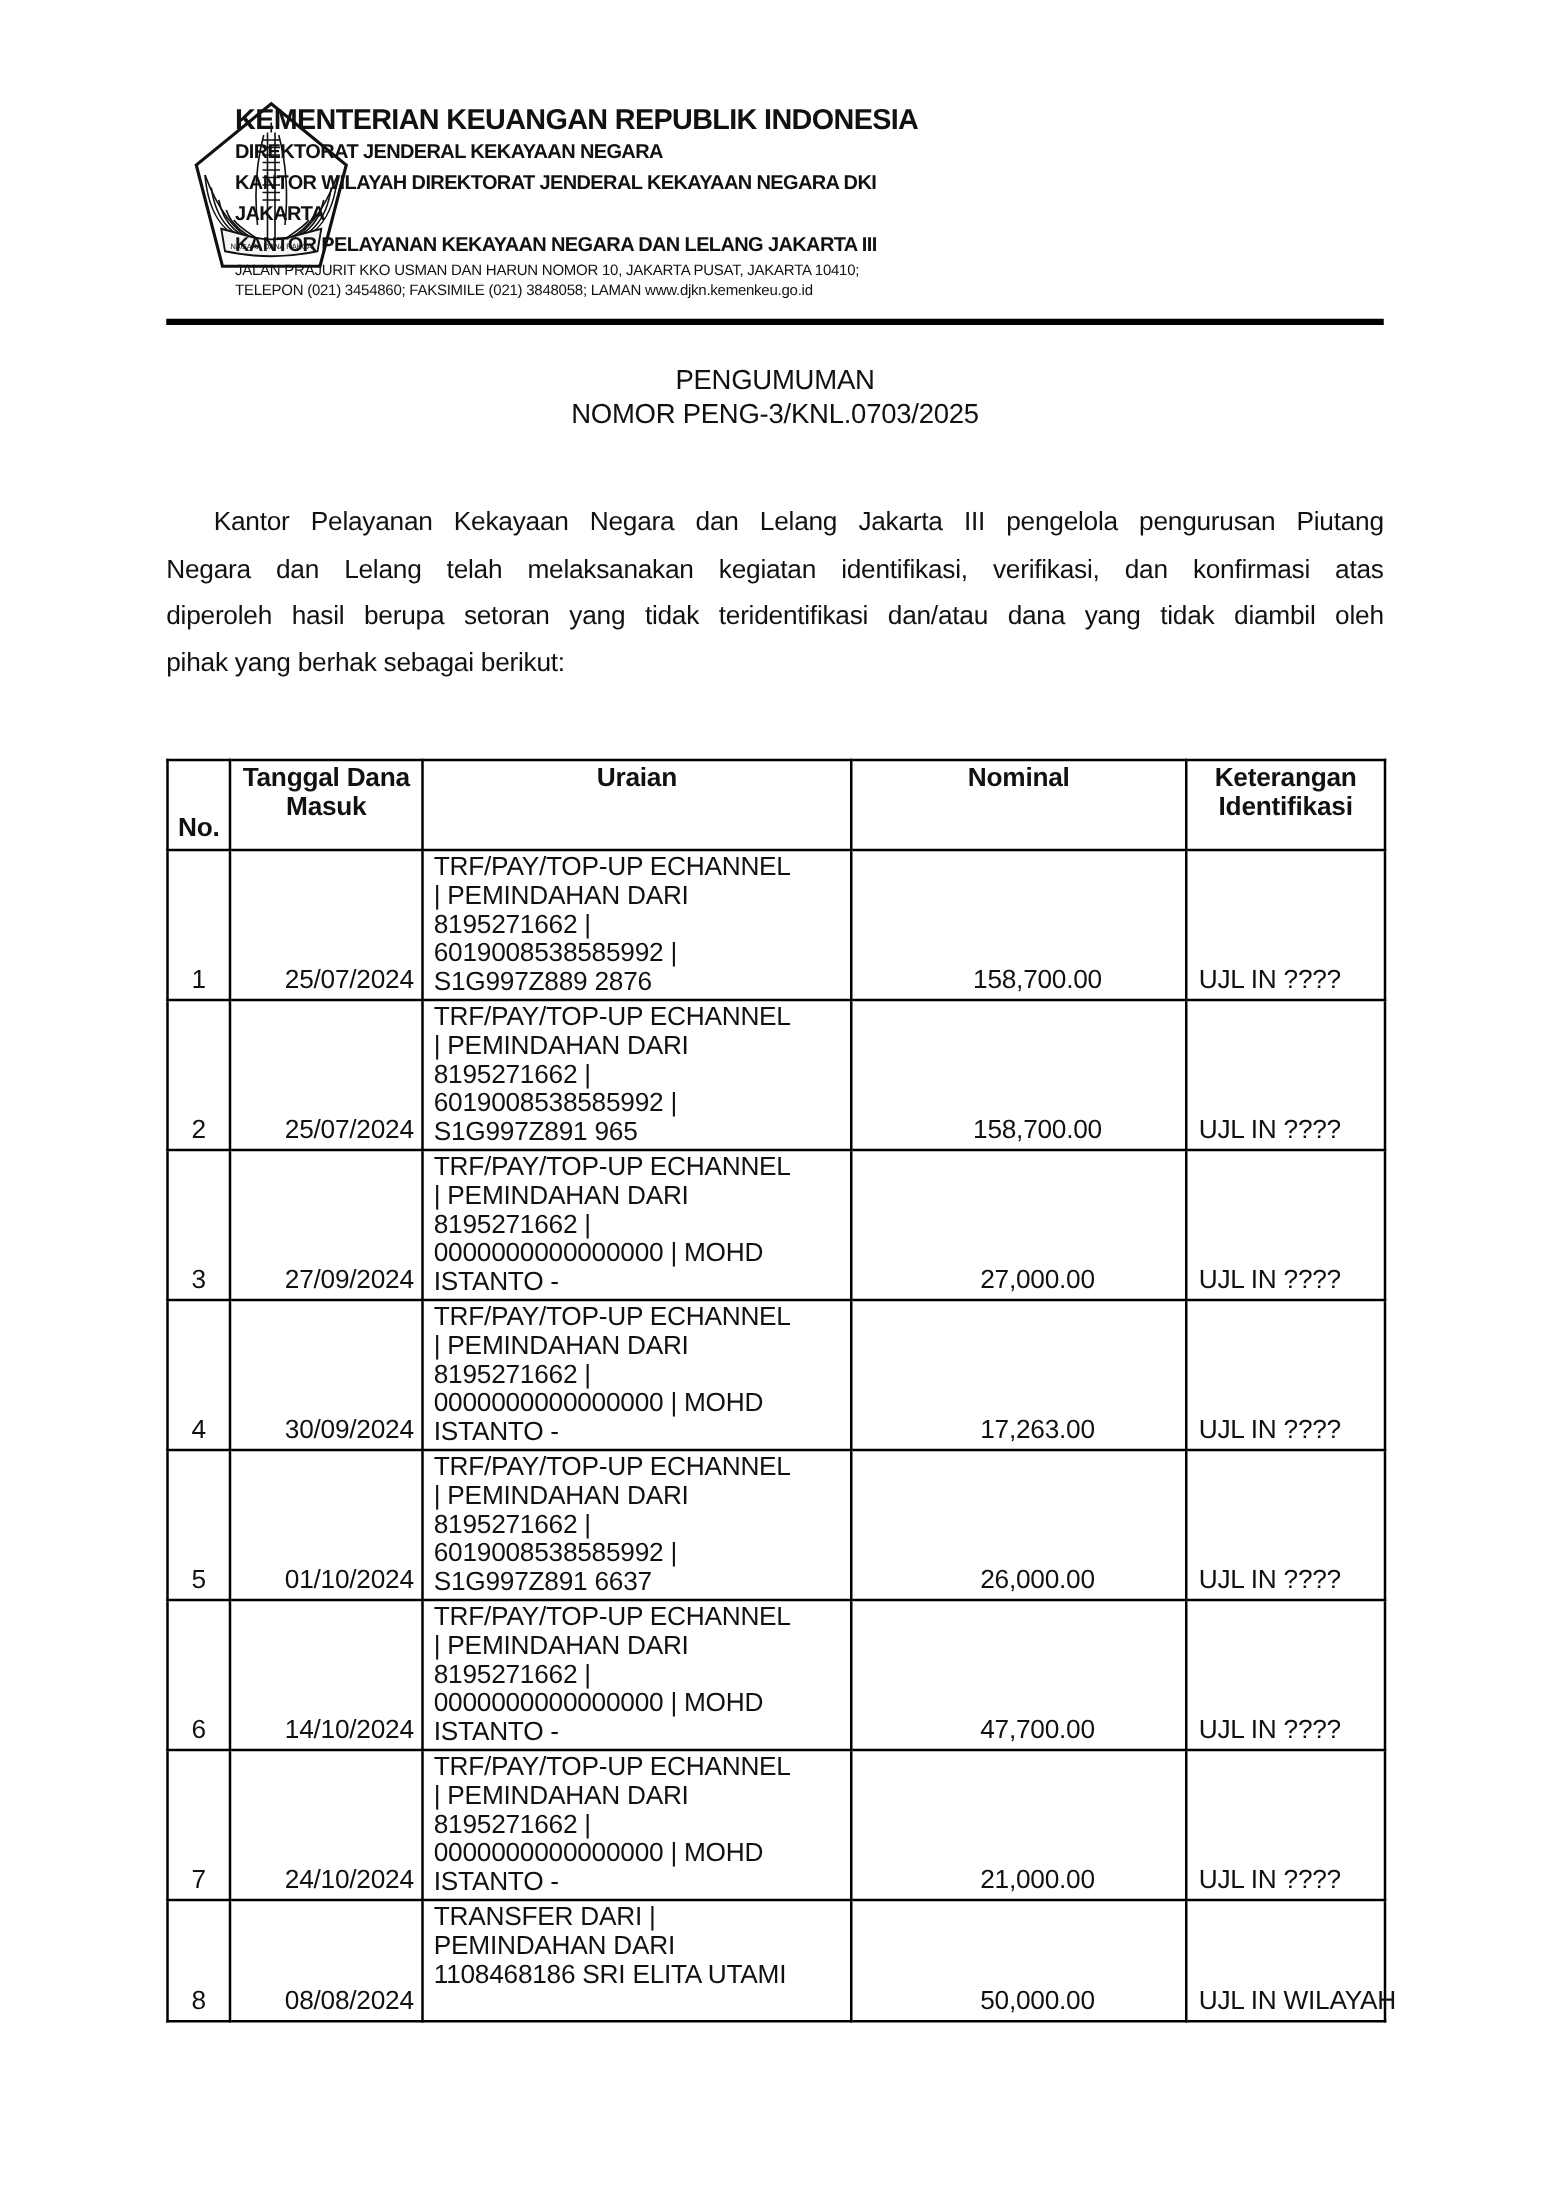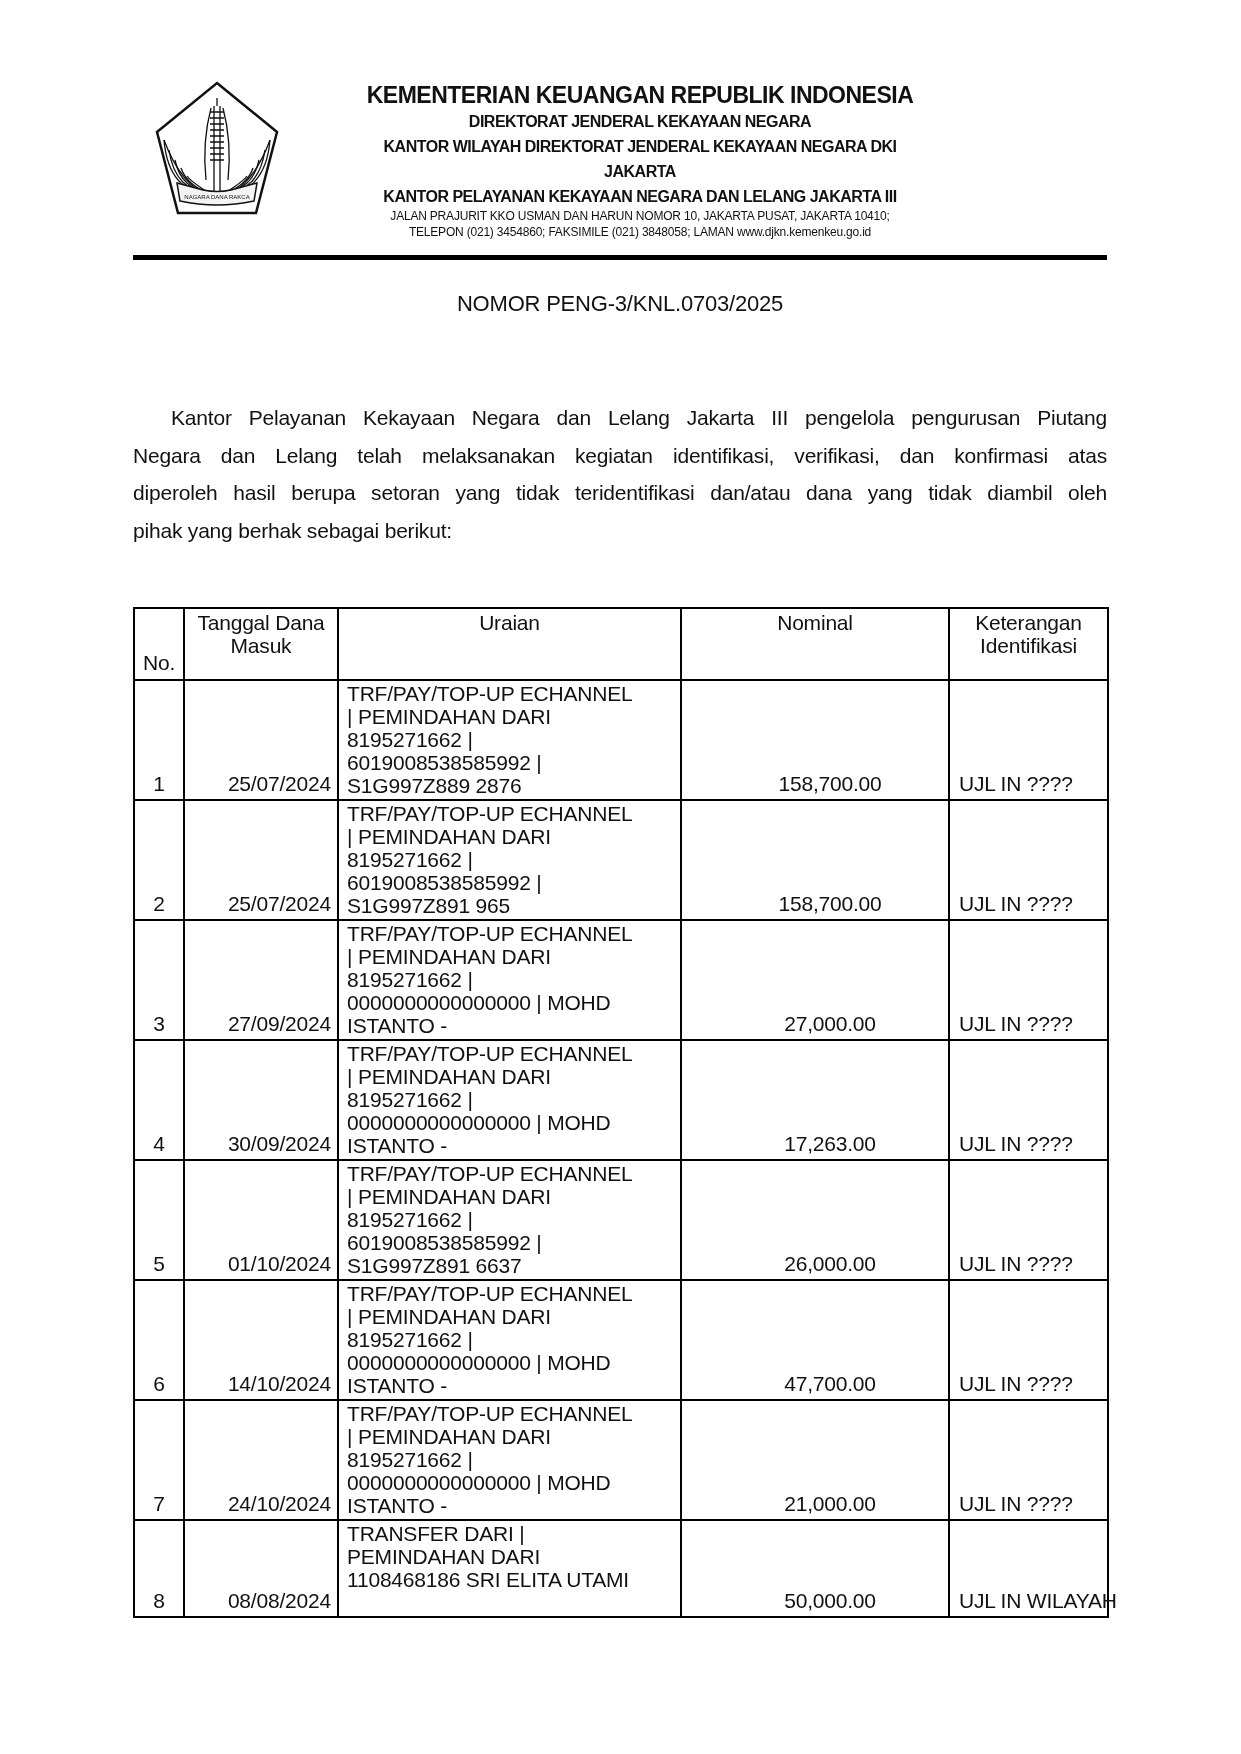--- a/index.html
+++ b/index.html
@@ -4,21 +4,21 @@
 <style>
   html,body { margin:0; padding:0; background:#ffffff; }
   .sheet {
     position:relative; width:1241px; height:1754px; background:#ffffff;
     color:#111111; font-family:"Liberation Sans","DejaVu Sans",sans-serif;
     overflow:hidden;
   }
 
   
   .logo { position:absolute; left:153px; top:80px; }
-  .lh-text { position:absolute; left:173px; top:82px; width:934px; text-align:center; }
+  .lh-text { position:absolute; left:188px; top:82px; width:934px; text-align:left; }
   .lh-line { letter-spacing:-0.5px; font-weight:bold; }
   .lh-main { font-size:23px; line-height:27px; }
   .lh-sub  { font-size:16px; line-height:25px; }
   .lh-addr { font-size:12px; line-height:15.5px; font-weight:normal; letter-spacing:-0.2px; }
   .rule { position:absolute; left:133px; top:255px; width:974px; height:5px; background:#000; }
 
   
   .title-block { position:absolute; left:133px; top:290px; width:974px; text-align:center;
                  font-size:22px; line-height:27px; letter-spacing:-0.2px; }
 
@@ -28,21 +28,21 @@
   .intro-line { text-align:justify; text-align-last:justify; }
   .intro-line.first { text-indent:38px; }
   .intro-line.last { text-align-last:left; }
 
   
   table.data-table { position:absolute; left:133px; top:607px; width:974px;
                      border-collapse:collapse; table-layout:fixed;
                      font-size:21px; letter-spacing:-0.2px; color:#111; }
   .data-table th, .data-table td { border:2px solid #000; }
   .data-table tr.header-row { height:72px; }
-  .data-table th { font-weight:normal; vertical-align:top; text-align:center;
+  .data-table th { font-weight:bold; vertical-align:top; text-align:center;
                    padding:2px 4px; line-height:23px; }
   .data-table th.col-no { vertical-align:bottom; padding-bottom:5px; }
   .data-table td { vertical-align:bottom; padding:1px 6px 4px; line-height:23px;
                    white-space:nowrap;margin-left:36px; }
   .cell-no      { text-align:center; }
   .cell-date    { text-align:right; padding-left:16px !important; }
   .cell-desc    { vertical-align:top !important; text-align:left;
                   padding:1px 4px 2px 8px !important; }
   .desc-line    { white-space:nowrap; line-height:23px; }
   .cell-nominal { text-align:center; padding-left:36px !important; padding-right:6px !important; }
@@ -100,20 +100,21 @@
       </div>
     <div>
         <div class="lh-addr">JALAN PRAJURIT KKO USMAN DAN HARUN NOMOR 10, JAKARTA PUSAT, JAKARTA 10410;</div>
         <div class="lh-addr">TELEPON (021) 3454860; FAKSIMILE (021) 3848058; LAMAN www.djkn.kemenkeu.go.id</div>
       </div>
   </div>
 
   <div class="rule"></div>
 
   <div class="title-block">
+    <div>PENGUMUMAN</div>
     <div>NOMOR PENG-3/KNL.0703/2025</div>
   </div>
 
   <div class="intro">
       <div class="intro-line first">Kantor Pelayanan Kekayaan Negara dan Lelang Jakarta III pengelola pengurusan Piutang</div>
       <div class="intro-line">Negara dan Lelang telah melaksanakan kegiatan identifikasi, verifikasi, dan konfirmasi atas</div>
       <div class="intro-line">diperoleh hasil berupa setoran yang tidak teridentifikasi dan/atau dana yang tidak diambil oleh</div>
       <div class="intro-line last">pihak yang berhak sebagai berikut:</div>
     </div>
 

